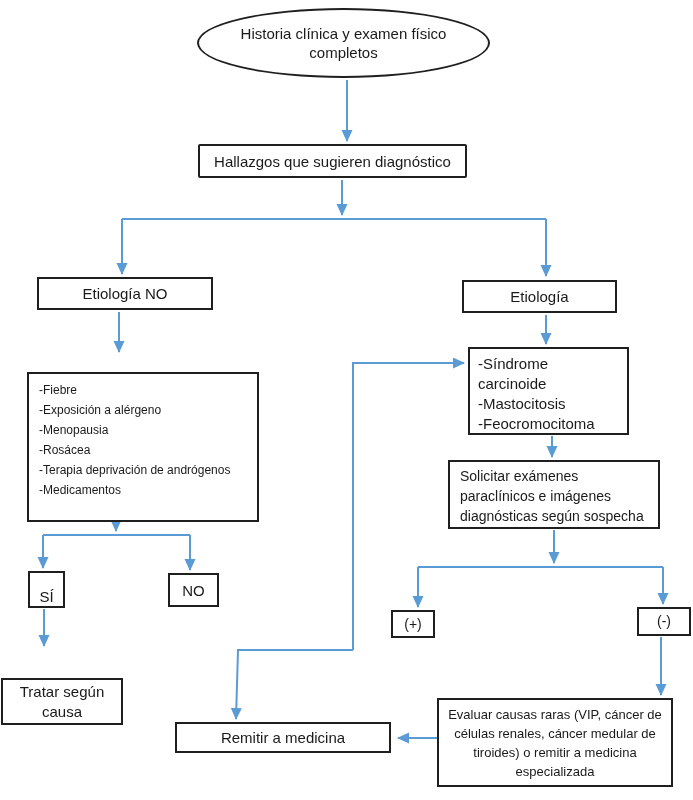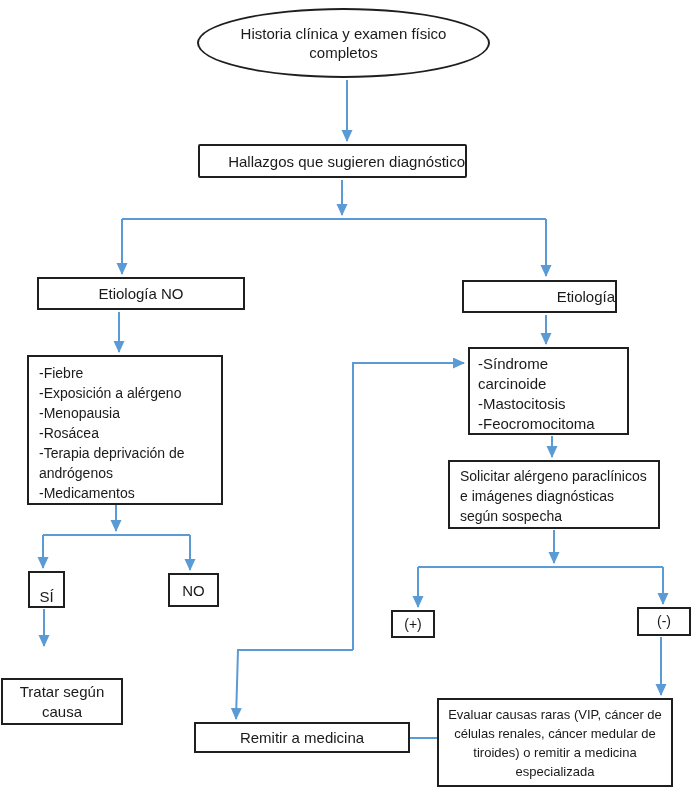--- a/index.html
+++ b/index.html
@@ -24,36 +24,36 @@
     box-sizing:border-box;
     border:2px solid var(--border);
     background:#fff;
     display:flex;align-items:center;justify-content:center;
     text-align:center;
     font-size:15px;line-height:19px;
   }
   .node.left{align-items:flex-start;justify-content:flex-start;text-align:left;}
   .multiline{white-space:pre-line;}
   .ellipse{border-radius:50%;padding:0 40px;}
-  .rounded{border-radius:2px;justify-content:flex-end;}
+  .rounded{border-radius:2px;}
   
   .n-start    {left:197px;top:8px;  width:293px;height:70px;justify-content:flex-end;}
   .n-findings {left:198px;top:144px;width:269px;height:34px;}
-  .n-etno     {left:37px; top:277px;width:208px;height:33px;}
-  .n-causesno {left:27px; top:355px;width:196px;height:150px;font-size:14px;line-height:20px;padding:6px 10px;}
+  .n-etno     {left:37px; top:277px;width:176px;height:33px;}
+  .n-causesno {left:27px; top:372px;width:232px;height:150px;font-size:12px;line-height:20px;padding:6px 10px;}
   .n-si       {left:28px; top:571px;width:37px; height:37px;align-items:flex-end;}
   .n-no       {left:168px;top:573px;width:51px; height:34px;}
   .n-tratar   {left:1px;  top:649px;width:122px;height:47px;line-height:20px;padding:0 8px;margin-top:29px;}
-  .n-et       {left:462px;top:280px;width:155px;height:33px;justify-content:flex-end;}
+  .n-et       {left:462px;top:280px;width:155px;height:33px;}
   .n-causeset {left:468px;top:347px;width:161px;height:88px;font-size:15px;line-height:20px;padding:5px 8px;}
   .n-tests    {left:448px;top:460px;width:212px;height:69px;font-size:14px;line-height:20px;padding:4px 10px;}
   .n-pos      {left:391px;top:610px;width:44px; height:28px;font-size:14px;}
   .n-neg      {left:637px;top:607px;width:54px; height:29px;font-size:14px;}
   .n-evaluar  {left:437px;top:698px;width:236px;height:89px;font-size:13px;line-height:19px;padding:10px 5px;}
-  .n-remitir  {left:194px;top:722px;width:216px;height:31px;}
+  .n-remitir  {left:175px;top:722px;width:216px;height:31px;}
 </style>
 </head>
 <body>
 
 <div class="canvas">
 
   <svg class="connector-layer" viewBox="0 0 693 800" xmlns="http://www.w3.org/2000/svg">
     <defs>
       <marker id="arrow" markerWidth="7" markerHeight="7" refX="5.5" refY="2.75" orient="auto">
         <path d="M0,0 L6,2.75 L0,5.5 Z" style="fill:var(--arrow)"></path>
@@ -119,21 +119,21 @@
     <span>Etiología</span>
   </div>
 
   <div class="node left n-causeset">
     <span class="multiline">-Síndrome carcinoide
 -Mastocitosis
 -Feocromocitoma</span>
   </div>
 
   <div class="node left n-tests">
-    <span>Solicitar alérgeno paraclínicos e imágenes diagnósticas según sospecha</span>
+    <span>Solicitar exámenes paraclínicos e imágenes diagnósticas según sospecha</span>
   </div>
 
   <div class="node n-pos">
     <span>(+)</span>
   </div>
 
   <div class="node n-neg">
     <span>(-)</span>
   </div>
 

